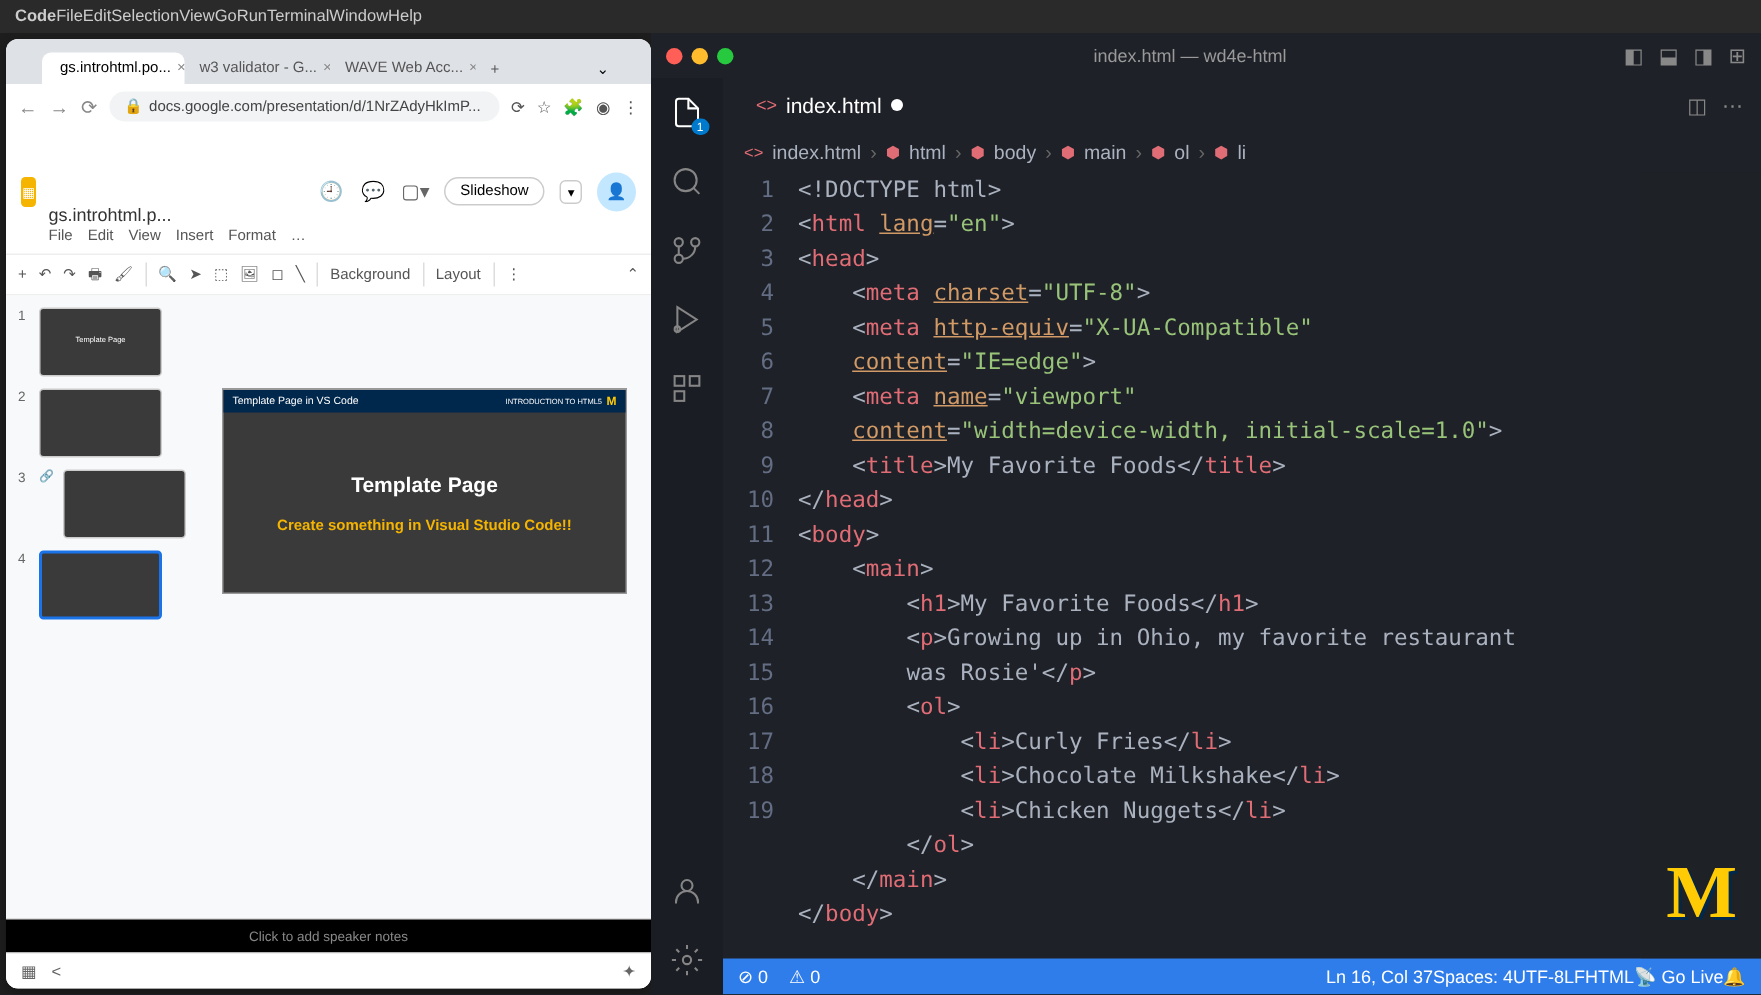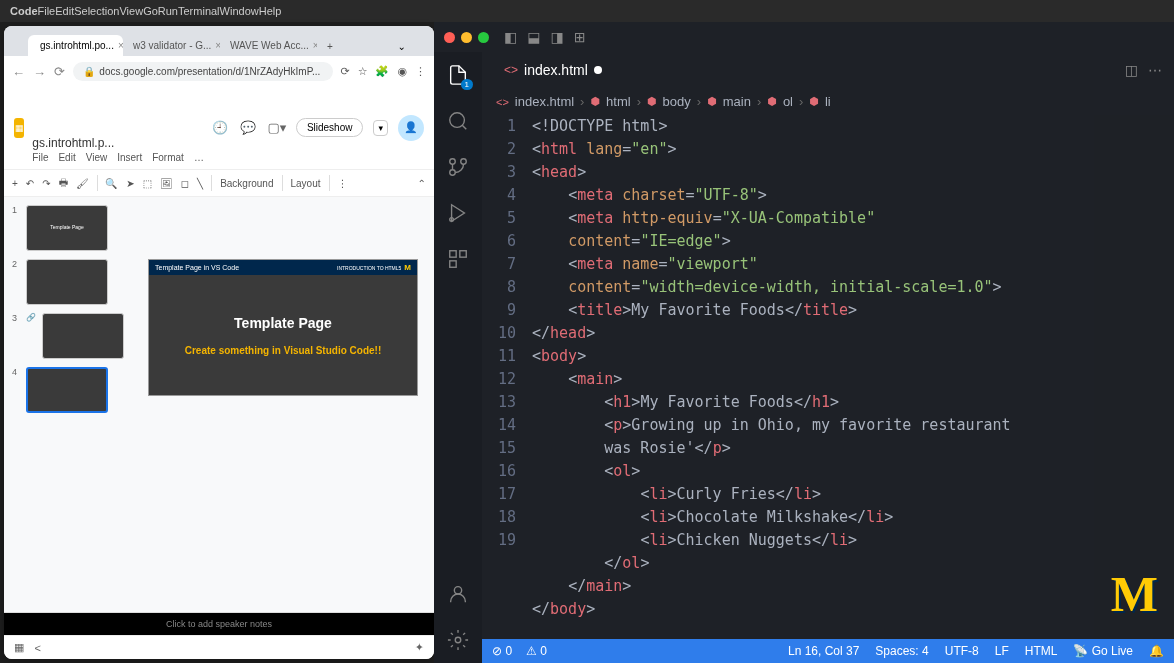--- a/index.html
+++ b/index.html
@@ -85,26 +85,26 @@
   .bc-sep { color: #666; }
   
   .code-area { flex: 1; display: flex; font-family: "Menlo", "Consolas", monospace; font-size: 15px; line-height: 23px; position: relative; overflow: hidden; }
   .gutter { width: 50px; text-align: right; padding-right: 16px; color: #636d83; user-select: none; }
   .code { flex: 1; white-space: pre; color: #abb2bf; }
   .minimap { width: 80px; background: #1e2127; font-size: 2px; color: #555; padding: 4px; opacity: 0.6; }
   
   .t-doctype { color: #abb2bf; }
   .t-tag { color: #e06c75; }
   .t-bracket { color: #abb2bf; }
-  .t-attr { color: #d19a66; }
+  .t-attr { color: #d19a66; text-decoration: underline; }
   .t-string { color: #98c379; }
   .t-text { color: #abb2bf; }
   
   .status-bar { height: 24px; background: #2f7deb; color: #fff; display: flex; align-items: center; font-size: 12px; padding: 0 10px; gap: 14px; }
-  .status-bar .sb-right { margin-left: auto; display: flex; gap: 16px; align-items: center; justify-content: space-between; }
+  .status-bar .sb-right { margin-left: auto; display: flex; gap: 0; align-items: center; justify-content: space-between; }
   
   .m-logo { position: absolute; bottom: 40px; right: 20px; font-size: 50px; font-weight: 900; color: #ffcb05; font-family: Georgia, serif; letter-spacing: -4px; text-shadow: 2px 2px 0 #00274c; }
   
   svg { display: block; }
 </style>
 </head>
 <body>
 
 <div class="menubar">
   <span class="apple"></span>
@@ -253,20 +253,21 @@
     </div>
   </div>
 
   <div class="vscode">
     <div class="vscode-titlebar">
       <div class="traffic-lights">
         <div class="tl red"></div>
         <div class="tl yellow"></div>
         <div class="tl green"></div>
       </div>
+      <div class="vscode-title">index.html — wd4e-html</div>
       <div class="vscode-title-right">
         <span>◧</span>
         <span>⬓</span>
         <span>◨</span>
         <span>⊞</span>
       </div>
     </div>
 
     <div class="vscode-body">
       <div class="activity-bar">

